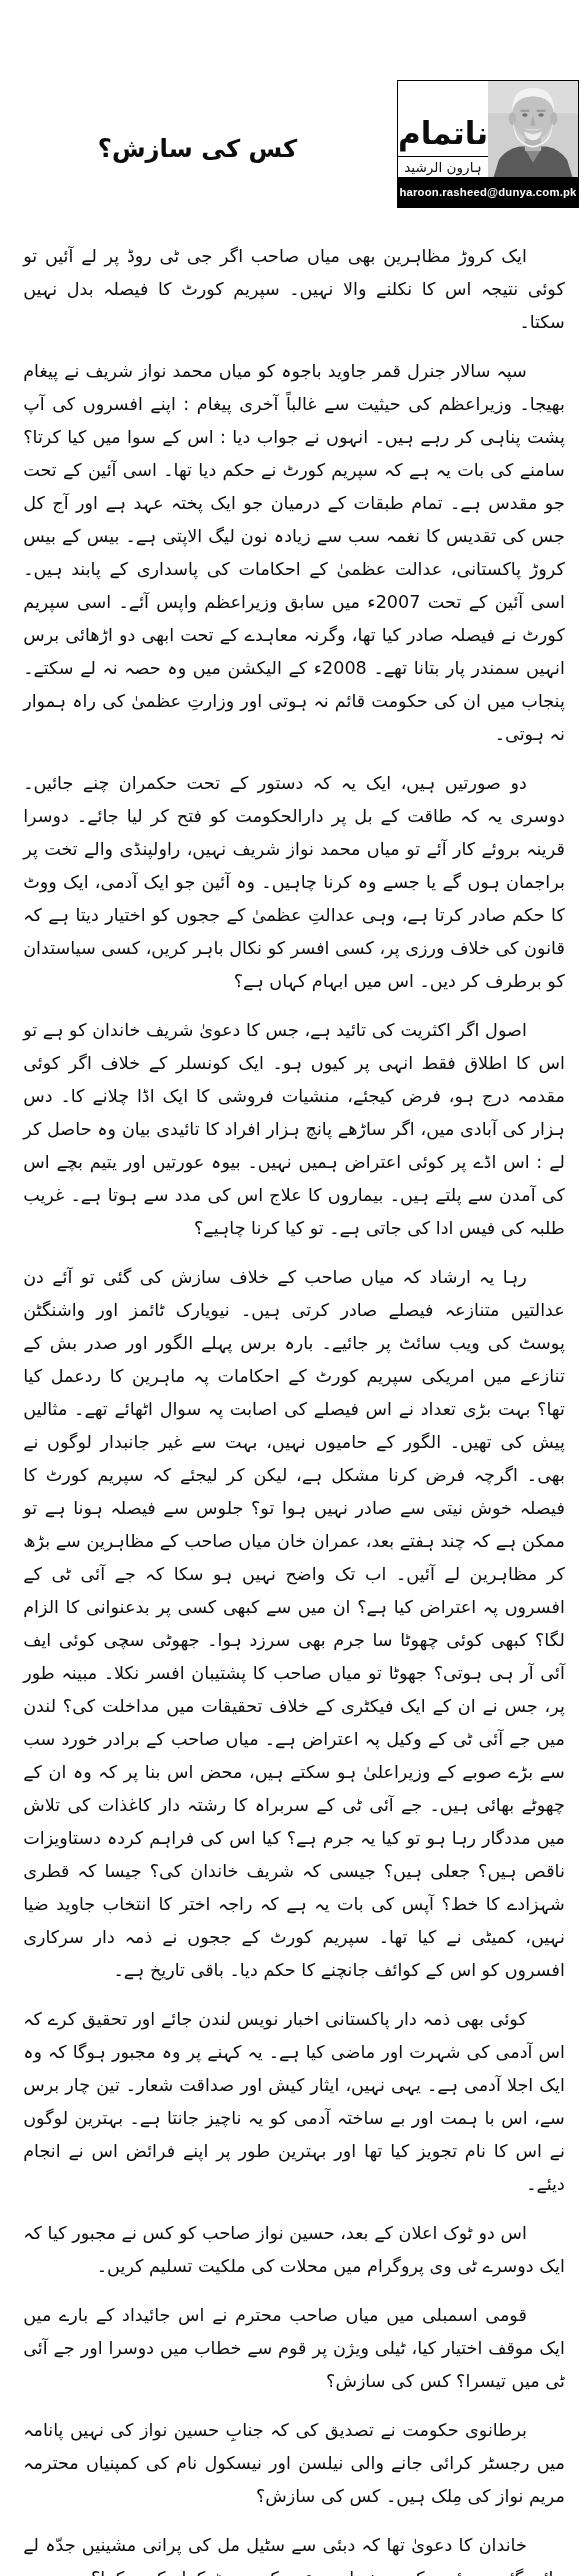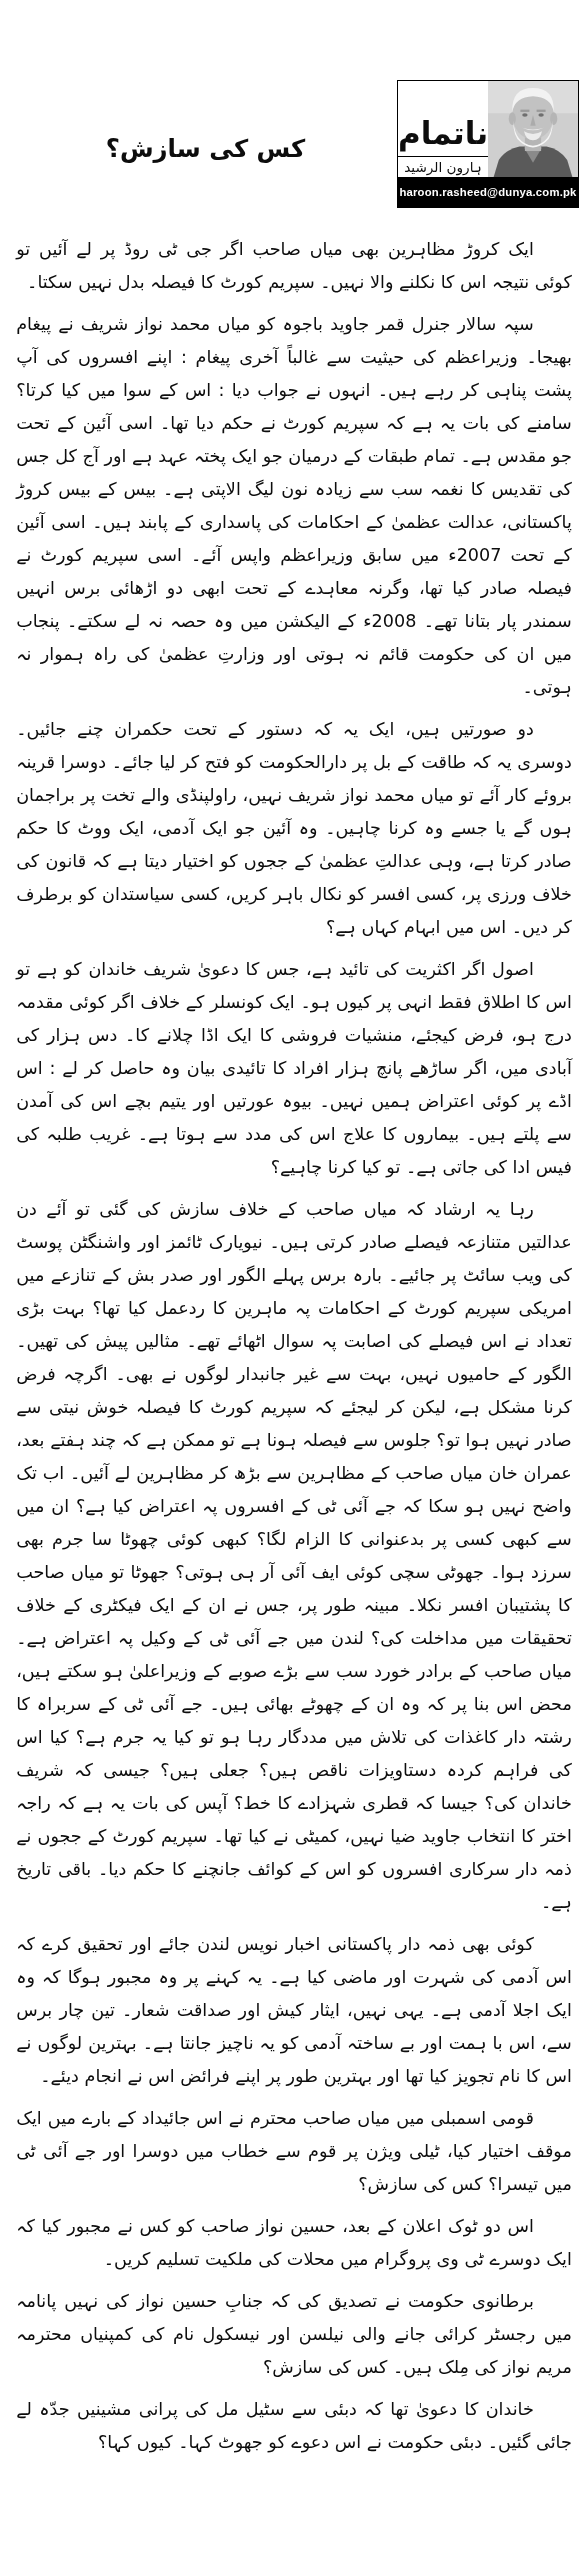--- a/index.html
+++ b/index.html
@@ -68,41 +68,41 @@
     display: flex;
     align-items: center;
     justify-content: center;
     letter-spacing: 0.2px;
   }
 
   
   .headline {
     position: absolute;
     top: 134px;
-    left: 8px;
+    left: 0;
     width: 395px;
     text-align: center;
     font-size: 24.4px;
     font-weight: bold;
     direction: rtl;
   }
 
   
   .article {
     position: absolute;
     top: 224px;
     left: 7.2px;
     right: 7.2px;
     direction: rtl;
     text-align: justify;
     font-size: 17.6px;
     line-height: 33px;
   }
   .article p {
-    margin: 9px;
+    margin: 16px;
     text-indent: 38px;
   }
 </style>
 </head>
 <body>
 
 <div class="page">
 
   <div class="masthead">
     <div class="masthead-main">
@@ -144,20 +144,20 @@
 
   <div class="headline">کس کی سازش؟</div>
 
   <div class="article">
       <p>ایک کروڑ مظاہرین بھی میاں صاحب اگر جی ٹی روڈ پر لے آئیں تو کوئی نتیجہ اس کا نکلنے والا نہیں۔ سپریم کورٹ کا فیصلہ بدل نہیں سکتا۔</p>
       <p>سپہ سالار جنرل قمر جاوید باجوہ کو میاں محمد نواز شریف نے پیغام بھیجا۔ وزیراعظم کی حیثیت سے غالباً آخری پیغام : اپنے افسروں کی آپ پشت پناہی کر رہے ہیں۔ انہوں نے جواب دیا : اس کے سوا میں کیا کرتا؟ سامنے کی بات یہ ہے کہ سپریم کورٹ نے حکم دیا تھا۔ اسی آئین کے تحت جو مقدس ہے۔ تمام طبقات کے درمیان جو ایک پختہ عہد ہے اور آج کل جس کی تقدیس کا نغمہ سب سے زیادہ نون لیگ الاپتی ہے۔ بیس کے بیس کروڑ پاکستانی، عدالت عظمیٰ کے احکامات کی پاسداری کے پابند ہیں۔ اسی آئین کے تحت 2007ء میں سابق وزیراعظم واپس آئے۔ اسی سپریم کورٹ نے فیصلہ صادر کیا تھا، وگرنہ معاہدے کے تحت ابھی دو اڑھائی برس انہیں سمندر پار بتانا تھے۔ 2008ء کے الیکشن میں وہ حصہ نہ لے سکتے۔ پنجاب میں ان کی حکومت قائم نہ ہوتی اور وزارتِ عظمیٰ کی راہ ہموار نہ ہوتی۔</p>
       <p>دو صورتیں ہیں، ایک یہ کہ دستور کے تحت حکمران چنے جائیں۔ دوسری یہ کہ طاقت کے بل پر دارالحکومت کو فتح کر لیا جائے۔ دوسرا قرینہ بروئے کار آئے تو میاں محمد نواز شریف نہیں، راولپنڈی والے تخت پر براجمان ہوں گے یا جسے وہ کرنا چاہیں۔ وہ آئین جو ایک آدمی، ایک ووٹ کا حکم صادر کرتا ہے، وہی عدالتِ عظمیٰ کے ججوں کو اختیار دیتا ہے کہ قانون کی خلاف ورزی پر، کسی افسر کو نکال باہر کریں، کسی سیاستدان کو برطرف کر دیں۔ اس میں ابہام کہاں ہے؟</p>
       <p>اصول اگر اکثریت کی تائید ہے، جس کا دعویٰ شریف خاندان کو ہے تو اس کا اطلاق فقط انہی پر کیوں ہو۔ ایک کونسلر کے خلاف اگر کوئی مقدمہ درج ہو، فرض کیجئے، منشیات فروشی کا ایک اڈا چلانے کا۔ دس ہزار کی آبادی میں، اگر ساڑھے پانچ ہزار افراد کا تائیدی بیان وہ حاصل کر لے : اس اڈے پر کوئی اعتراض ہمیں نہیں۔ بیوہ عورتیں اور یتیم بچے اس کی آمدن سے پلتے ہیں۔ بیماروں کا علاج اس کی مدد سے ہوتا ہے۔ غریب طلبہ کی فیس ادا کی جاتی ہے۔ تو کیا کرنا چاہیے؟</p>
       <p>رہا یہ ارشاد کہ میاں صاحب کے خلاف سازش کی گئی تو آئے دن عدالتیں متنازعہ فیصلے صادر کرتی ہیں۔ نیویارک ٹائمز اور واشنگٹن پوسٹ کی ویب سائٹ پر جائیے۔ بارہ برس پہلے الگور اور صدر بش کے تنازعے میں امریکی سپریم کورٹ کے احکامات پہ ماہرین کا ردعمل کیا تھا؟ بہت بڑی تعداد نے اس فیصلے کی اصابت پہ سوال اٹھائے تھے۔ مثالیں پیش کی تھیں۔ الگور کے حامیوں نہیں، بہت سے غیر جانبدار لوگوں نے بھی۔ اگرچہ فرض کرنا مشکل ہے، لیکن کر لیجئے کہ سپریم کورٹ کا فیصلہ خوش نیتی سے صادر نہیں ہوا تو؟ جلوس سے فیصلہ ہونا ہے تو ممکن ہے کہ چند ہفتے بعد، عمران خان میاں صاحب کے مظاہرین سے بڑھ کر مظاہرین لے آئیں۔ اب تک واضح نہیں ہو سکا کہ جے آئی ٹی کے افسروں پہ اعتراض کیا ہے؟ ان میں سے کبھی کسی پر بدعنوانی کا الزام لگا؟ کبھی کوئی چھوٹا سا جرم بھی سرزد ہوا۔ جھوٹی سچی کوئی ایف آئی آر ہی ہوتی؟ جھوٹا تو میاں صاحب کا پشتیبان افسر نکلا۔ مبینہ طور پر، جس نے ان کے ایک فیکٹری کے خلاف تحقیقات میں مداخلت کی؟ لندن میں جے آئی ٹی کے وکیل پہ اعتراض ہے۔ میاں صاحب کے برادر خورد سب سے بڑے صوبے کے وزیراعلیٰ ہو سکتے ہیں، محض اس بنا پر کہ وہ ان کے چھوٹے بھائی ہیں۔ جے آئی ٹی کے سربراہ کا رشتہ دار کاغذات کی تلاش میں مددگار رہا ہو تو کیا یہ جرم ہے؟ کیا اس کی فراہم کردہ دستاویزات ناقص ہیں؟ جعلی ہیں؟ جیسی کہ شریف خاندان کی؟ جیسا کہ قطری شہزادے کا خط؟ آپس کی بات یہ ہے کہ راجہ اختر کا انتخاب جاوید ضیا نہیں، کمیٹی نے کیا تھا۔ سپریم کورٹ کے ججوں نے ذمہ دار سرکاری افسروں کو اس کے کوائف جانچنے کا حکم دیا۔ باقی تاریخ ہے۔</p>
       <p>کوئی بھی ذمہ دار پاکستانی اخبار نویس لندن جائے اور تحقیق کرے کہ اس آدمی کی شہرت اور ماضی کیا ہے۔ یہ کہنے پر وہ مجبور ہوگا کہ وہ ایک اجلا آدمی ہے۔ یہی نہیں، ایثار کیش اور صداقت شعار۔ تین چار برس سے، اس با ہمت اور بے ساختہ آدمی کو یہ ناچیز جانتا ہے۔ بہترین لوگوں نے اس کا نام تجویز کیا تھا اور بہترین طور پر اپنے فرائض اس نے انجام دیئے۔</p>
+      <p>اس دو ٹوک اعلان کے بعد، حسین نواز صاحب کو کس نے مجبور کیا کہ ایک دوسرے ٹی وی پروگرام میں محلات کی ملکیت تسلیم کریں۔</p>
       <p>قومی اسمبلی میں میاں صاحب محترم نے اس جائیداد کے بارے میں ایک موقف اختیار کیا، ٹیلی ویژن پر قوم سے خطاب میں دوسرا اور جے آئی ٹی میں تیسرا؟ کس کی سازش؟</p>
-      <p>اس دو ٹوک اعلان کے بعد، حسین نواز صاحب کو کس نے مجبور کیا کہ ایک دوسرے ٹی وی پروگرام میں محلات کی ملکیت تسلیم کریں۔</p>
       <p>برطانوی حکومت نے تصدیق کی کہ جنابِ حسین نواز کی نہیں پانامہ میں رجسٹر کرائی جانے والی نیلسن اور نیسکول نام کی کمپنیاں محترمہ مریم نواز کی مِلک ہیں۔ کس کی سازش؟</p>
       <p>خاندان کا دعویٰ تھا کہ دبئی سے سٹیل مل کی پرانی مشینیں جدّہ لے جائی گئیں۔ دبئی حکومت نے اس دعوے کو جھوٹ کہا۔ کیوں کہا؟</p>
     </div>
 
 </div>
 
 
 </body></html>

